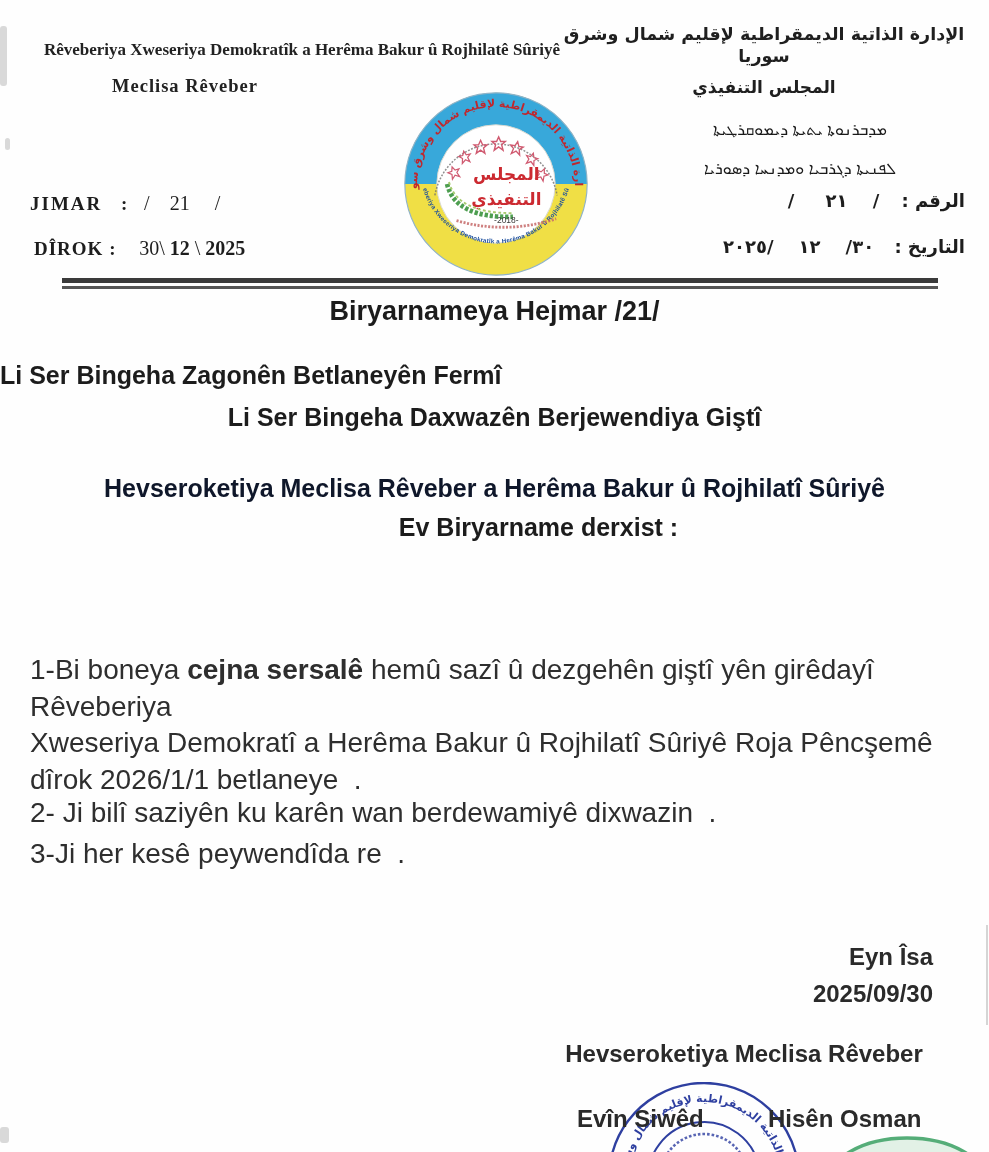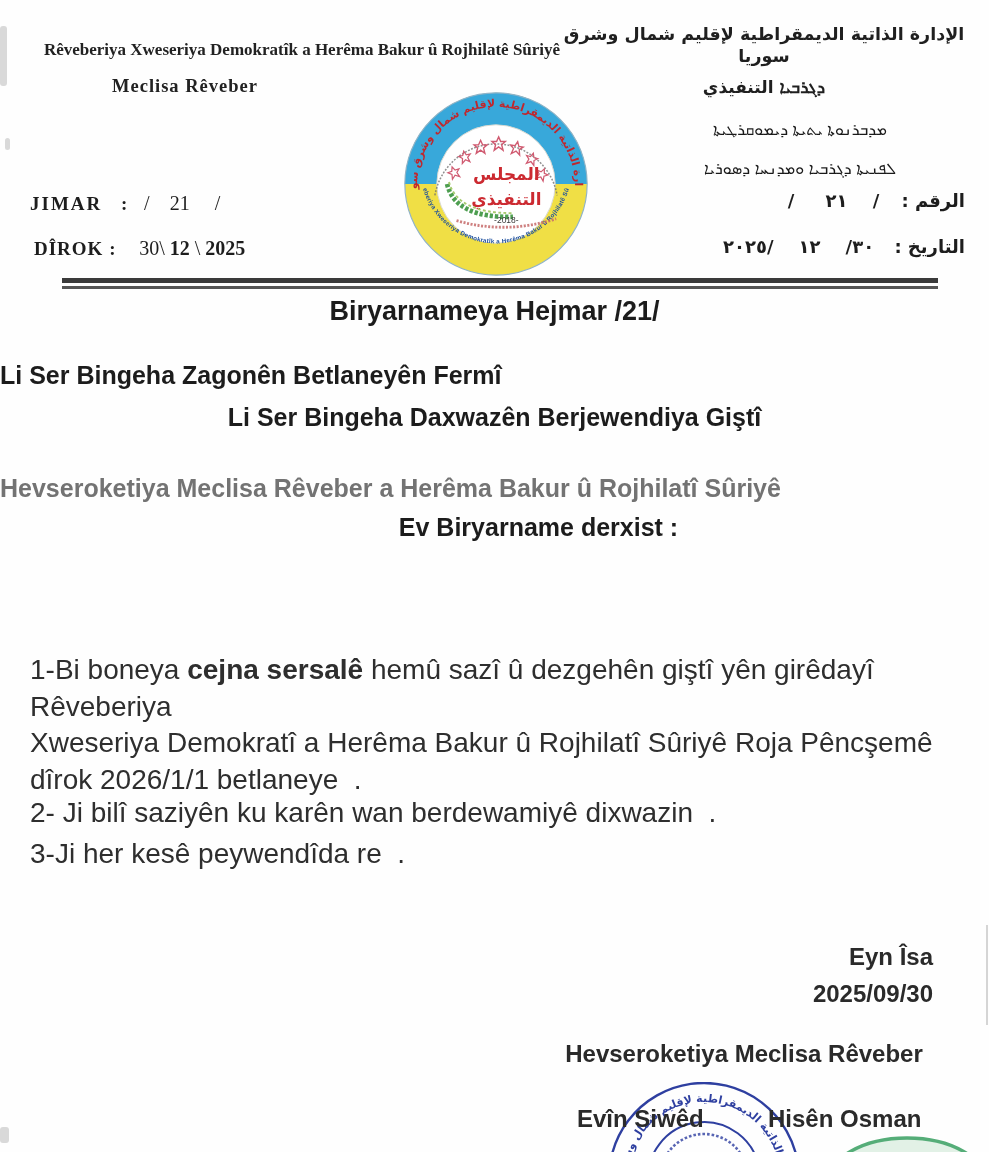--- a/index.html
+++ b/index.html
@@ -30,21 +30,21 @@
   .row-dirok .val{font-size:20px;margin-left:18px;margin-top:28px;}
   .row-arnum{top:190px;right:24px;font-size:18px;font-weight:bold;color:#1d1d1d;}
   .row-ardate{top:236px;right:24px;font-size:18px;font-weight:bold;color:#1d1d1d;}
 
   .rule{top:278px;left:62px;width:876px;height:3px;background:#fdfdfd;
         border-top:5px solid #3a3a3a;border-bottom:3px solid #555;}
 
   .title{top:296px;left:0;width:989px;text-align:center;font-size:27px;font-weight:bold;color:#1c1c1c;}
   .sub1{top:361px;left:0;width:989px;font-size:25px;font-weight:bold;color:#1c1c1c;}
   .sub2{top:403px;left:0;width:989px;text-align:center;font-size:25px;font-weight:bold;color:#1c1c1c;}
-  .issuer1{top:474px;left:0;width:989px;font-size:25px;font-weight:bold;color:#737373;}
+  .issuer1{top:474px;left:0;width:989px;text-align:center;font-size:25px;font-weight:bold;color:#0f172a;}
   .issuer2{top:513px;left:0;width:989px;text-align:center;font-size:25px;font-weight:bold;color:#1c1c1c;padding-left:44px;}
 
   .body-p{left:30px;width:935px;font-size:28px;color:#2e2e2e;line-height:36.5px;}
   .p1{top:652px;}
   .p2{top:795px;}
   .p3{top:836px;}
 
   .sig-top{top:938px;right:56px;width:400px;text-align:right;font-size:24px;font-weight:bold;color:#2a2a2a;line-height:37px;}
   .copres{top:1040px;left:563px;width:362px;text-align:center;font-size:24px;font-weight:bold;color:#2a2a2a;}
   .name-left{top:1105px;left:577px;font-size:24px;font-weight:bold;color:#2a2a2a;z-index:3;}
@@ -59,21 +59,21 @@
 </head>
 <body>
 
 <div class="page">
 
   <div class="abs serif hdr-left-1">Rêveberiya Xweseriya Demokratîk a  Herêma Bakur û Rojhilatê Sûriyê</div>
   <div class="abs serif hdr-left-2">Meclisa  Rêveber</div>
 
   <div class="abs hdr-right">
     <div class="arabic hdr-ar-1">الإدارة الذاتية الديمقراطية لإقليم شمال وشرق سوريا</div>
-    <div class="arabic hdr-ar-2">ܕܓܪܒܝܐ التنفيذي</div>
+    <div class="arabic hdr-ar-2">المجلس التنفيذي</div>
   </div>
   <div class="abs hdr-syr">
     <div>ܡܕܒܪܢܘܬܐ ܝܬܝܬܐ ܕܝܡܘܩܪܛܝܬܐ</div>
     <div>ܠܦܢܝܬܐ ܕܓܪܒܝܐ ܘܡܕܢܚܐ ܕܣܘܪܝܐ</div>
   </div>
 
   <div class="abs logo-wrap">
     <svg viewBox="0 0 200 200" width="188" height="188">
       <defs>
         <path id="arcTop" d="M 16,102 A 84,84 0 0 1 184,102"></path>

